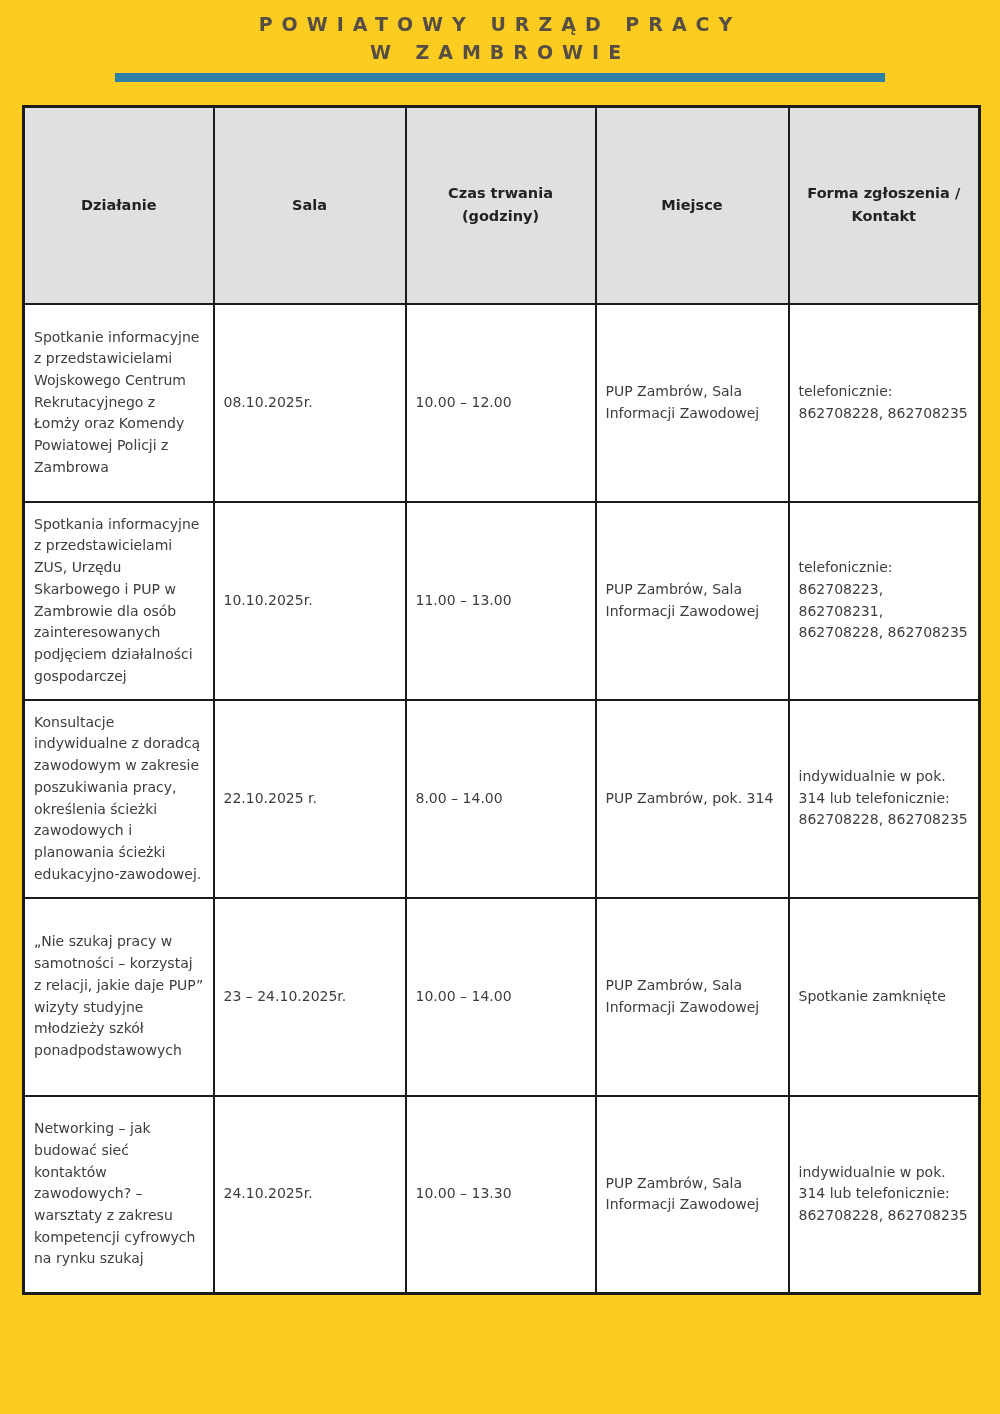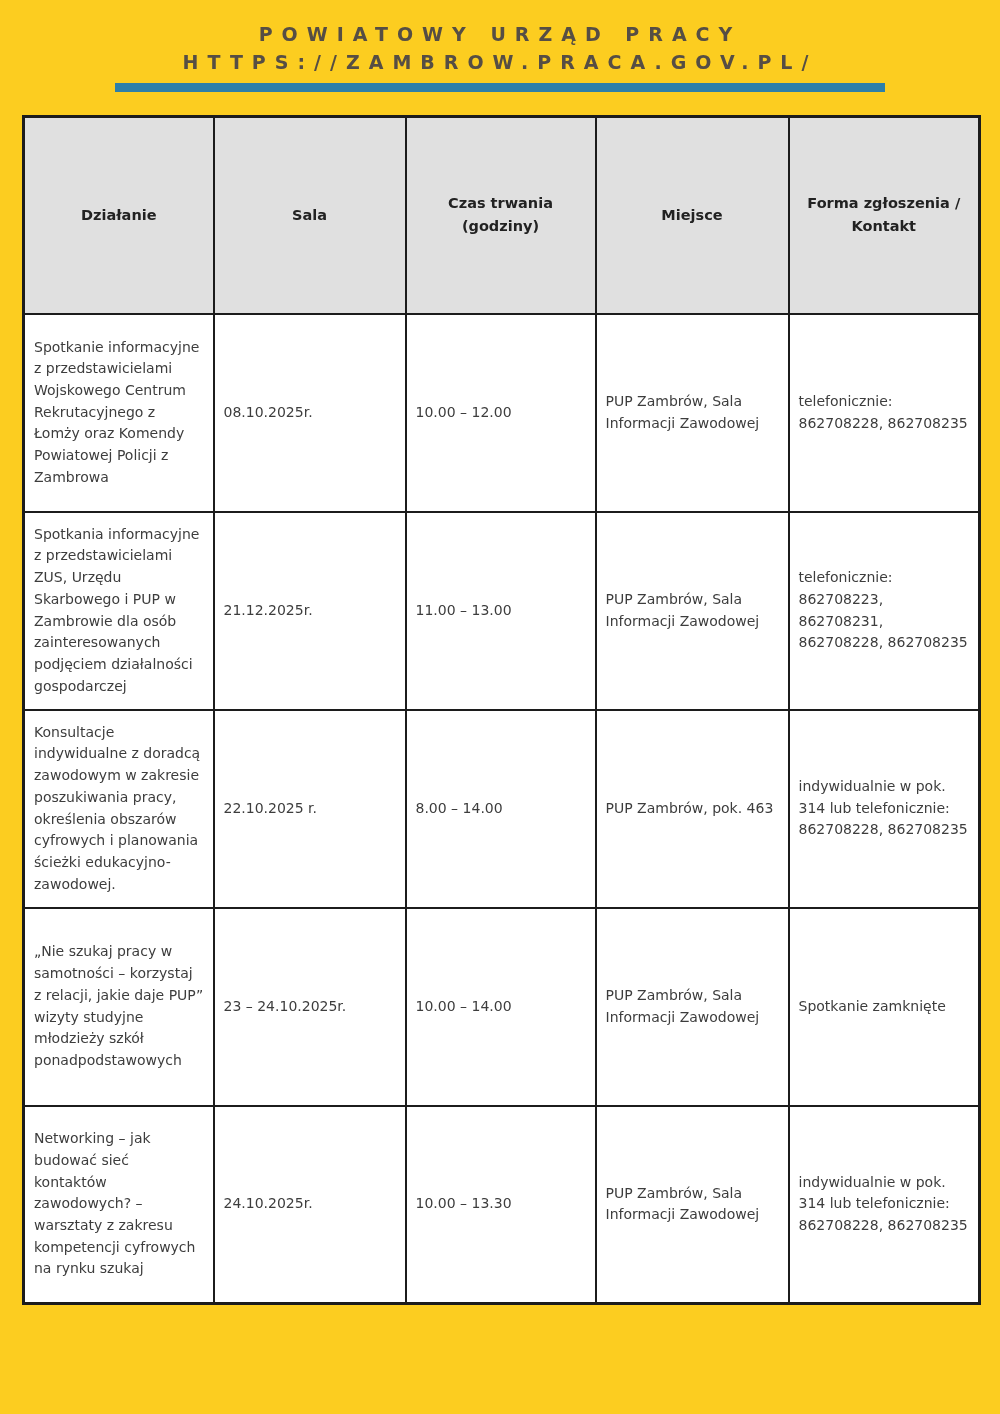--- a/index.html
+++ b/index.html
@@ -7,21 +7,21 @@
   body {
     width: 1000px;
     height: 1414px;
     background: #fccd20;
     font-family: "DejaVu Sans", sans-serif;
     overflow: hidden;
   }
   .page {
     width: 1000px;
     height: 1414px;
-    padding: 20px 22px 0 22px;
+    padding: 10px 22px 0 22px;
   }
   .doc-header {
     text-align: center;
     color: #564e44;
     font-weight: bold;
   }
   .title-line {
     font-size: 19px;
     line-height: 28px;
     letter-spacing: 9px;
@@ -71,21 +71,21 @@
     margin-top: 20px;
   }
 </style>
 </head>
 <body>
 
 <div class="page">
 
   <div class="doc-header">
     <div class="title-line">POWIATOWY URZĄD PRACY</div>
-    <div class="title-line">HTTPS://ZAMBROW.PRACA.GOV.PL/</div>
+    <div class="title-line">W ZAMBROWIE</div>
   </div>
 
   <div class="divider"></div>
 
   <table class="schedule">
     <colgroup>
       <col class="c1">
         <col class="c2">
         <col class="c3">
         <col class="c4">
@@ -105,30 +105,30 @@
     <tbody>
       <tr>
         <td>Spotkanie informacyjne z przedstawicielami Wojskowego Centrum Rekrutacyjnego z Łomży oraz Komendy Powiatowej Policji z Zambrowa</td>
         <td>08.10.2025r.</td>
         <td>10.00 – 12.00</td>
         <td>PUP Zambrów, Sala Informacji Zawodowej</td>
         <td>telefonicznie: 862708228, 862708235</td>
       </tr>
       <tr>
         <td>Spotkania informacyjne z przedstawicielami ZUS, Urzędu Skarbowego i PUP w Zambrowie dla osób zainteresowanych podjęciem działalności gospodarczej</td>
-        <td>21.12.2025r.</td>
+        <td>10.10.2025r.</td>
         <td>11.00 – 13.00</td>
         <td>PUP Zambrów, Sala Informacji Zawodowej</td>
         <td>telefonicznie: 862708223, 862708231, 862708228, 862708235</td>
       </tr>
       <tr>
-        <td>Konsultacje indywidualne z doradcą zawodowym w zakresie poszukiwania pracy, określenia obszarów cyfrowych i planowania ścieżki edukacyjno-zawodowej.</td>
+        <td>Konsultacje indywidualne z doradcą zawodowym w zakresie poszukiwania pracy, określenia ścieżki zawodowych i planowania ścieżki edukacyjno-zawodowej.</td>
         <td>22.10.2025 r.</td>
         <td>8.00 – 14.00</td>
-        <td>PUP Zambrów, pok. 463</td>
+        <td>PUP Zambrów, pok. 314</td>
         <td>indywidualnie w pok. 314 lub telefonicznie: 862708228, 862708235</td>
       </tr>
       <tr>
         <td>„Nie szukaj pracy w samotności – korzystaj z relacji, jakie daje PUP” wizyty studyjne młodzieży szkół ponadpodstawowych</td>
         <td>23 – 24.10.2025r.</td>
         <td>10.00 – 14.00</td>
         <td>PUP Zambrów, Sala Informacji Zawodowej</td>
         <td>Spotkanie zamknięte</td>
       </tr>
       <tr>

